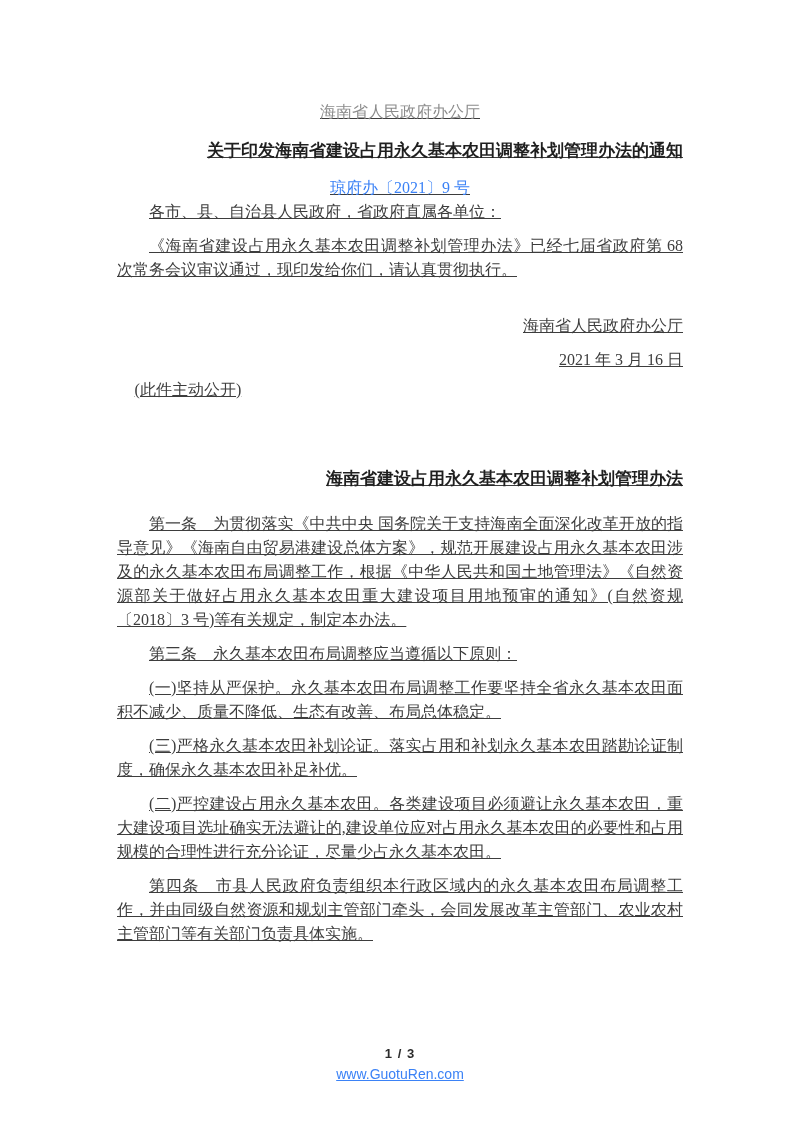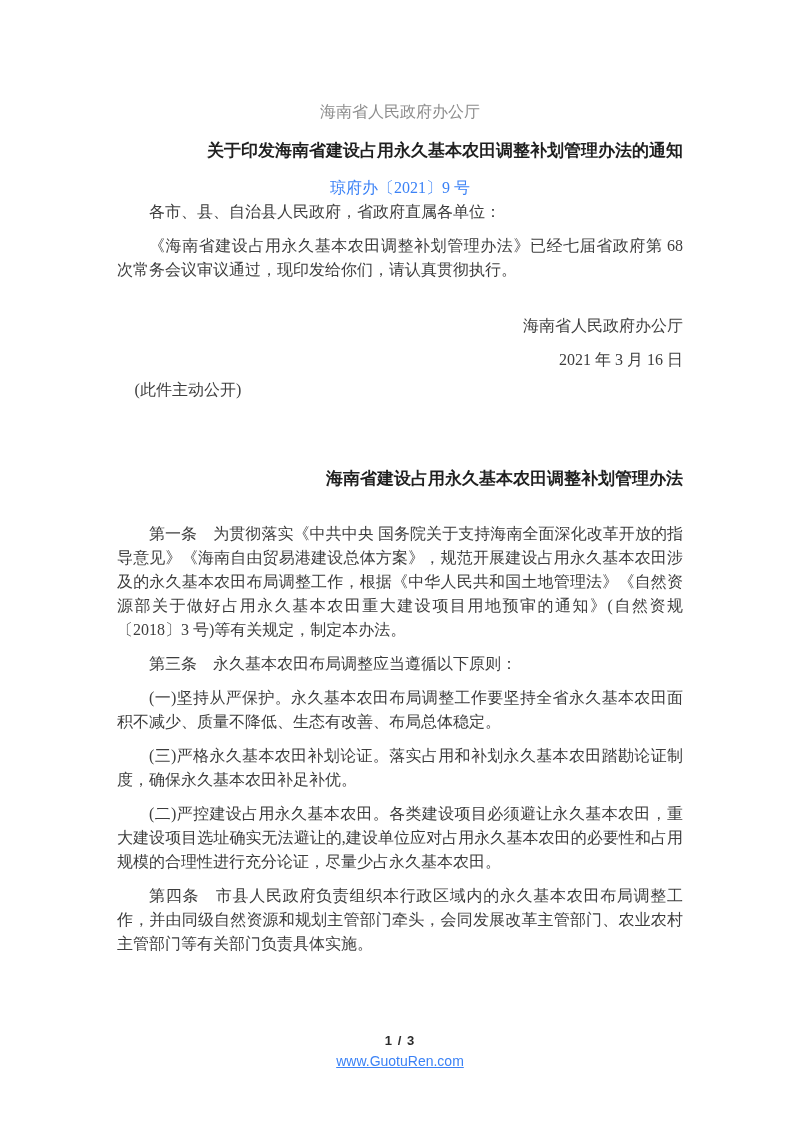--- a/index.html
+++ b/index.html
@@ -6,20 +6,21 @@
   html, body { background: #ffffff; }
   .page {
     position: relative;
     width: 800px;
     height: 1132px;
     margin: 0 auto;
     background: #ffffff;
     overflow: hidden;
     font-family: "Liberation Serif", "DejaVu Serif", serif;
     color: #3d3d3d;
+    text-decoration: underline;
   }
   .content {
     padding: 100px 117px 0 117px;
   }
   .doc-office {
     text-align: center;
     font-size: 16px;
     line-height: 24px;
     color: #8c8c8c;
   }
@@ -65,27 +66,27 @@
   }
   .regulation-title {
     margin-top: 64px;
     text-align: right;
     font-family: "Liberation Sans", "DejaVu Sans", sans-serif;
     font-weight: bold;
     font-size: 17px;
     line-height: 26px;
     color: #1f1f1f;
   }
-  .articles { margin-top: 30px; }
+  .articles { margin-top: 20px; }
   .article { margin-top: 10px; }
   .footer {
     position: absolute;
     left: 0;
     right: 0;
-    bottom: 62px;
+    bottom: 49px;
     text-align: center;
     font-family: "Liberation Sans", "DejaVu Sans", sans-serif;
     margin-top: 32px;
   }
   .page-number {
     font-size: 13px;
     font-weight: bold;
     line-height: 17px;
     color: #2b2b2b;
     letter-spacing: 1px;

